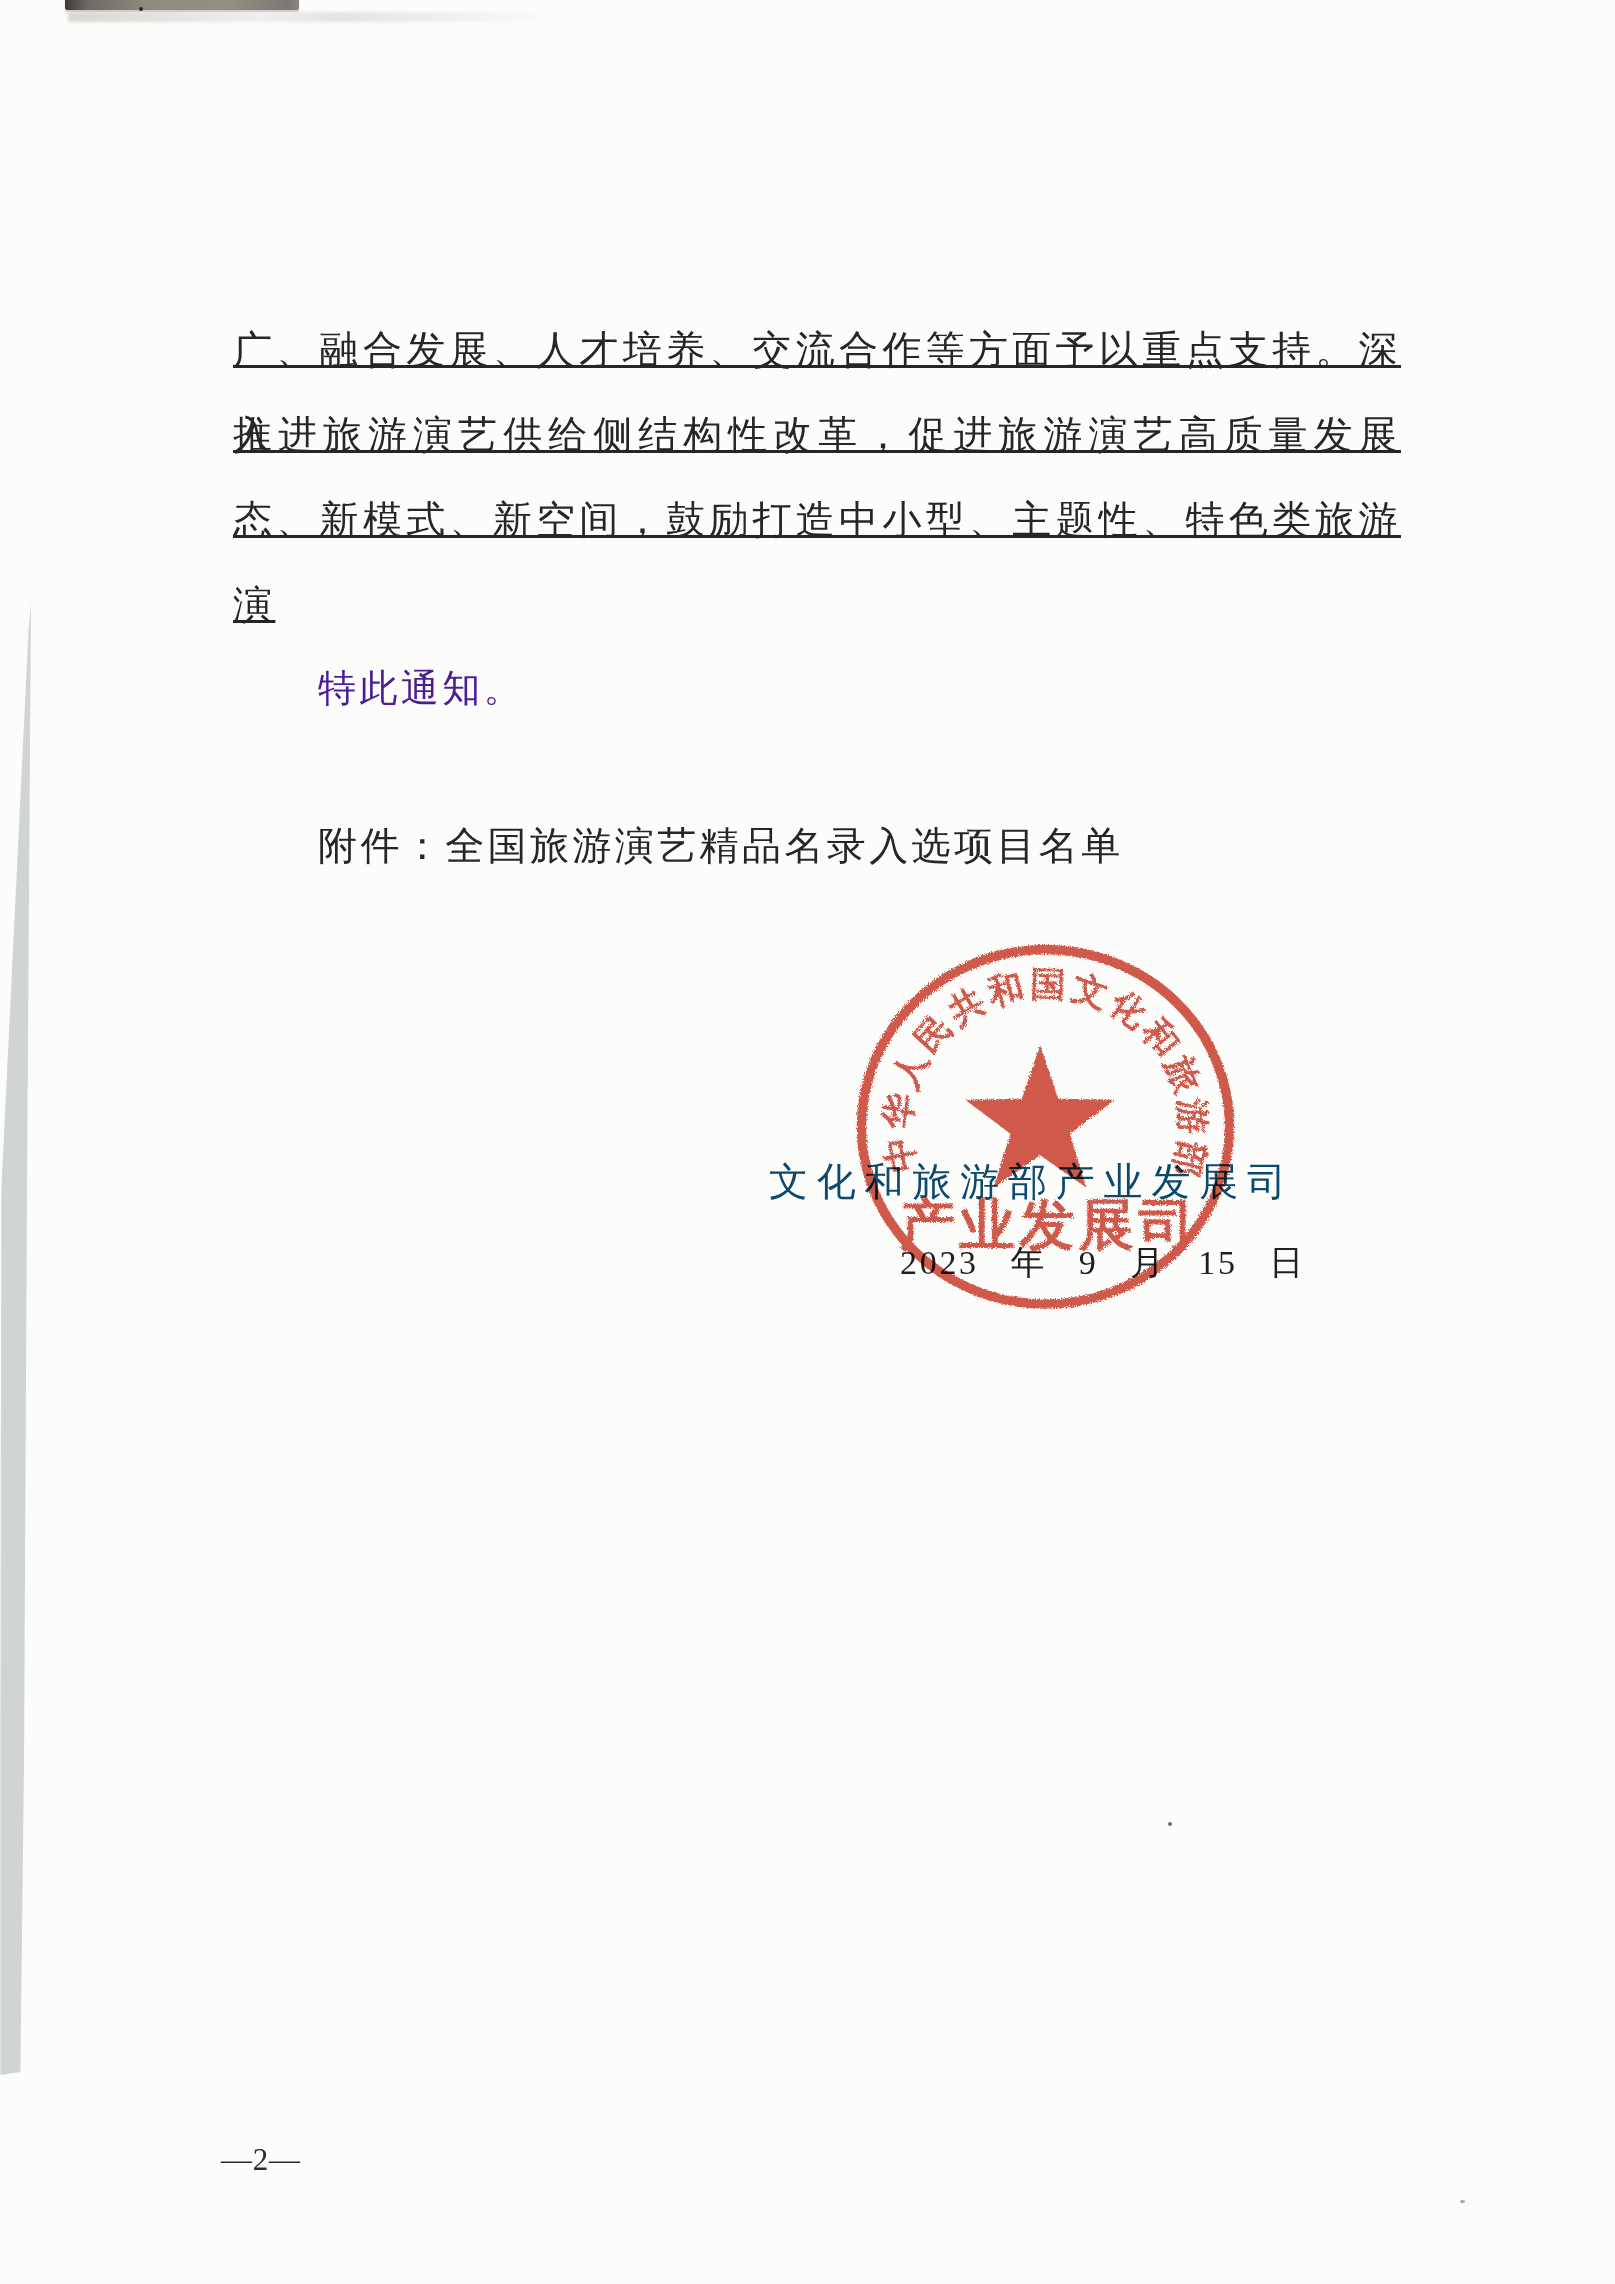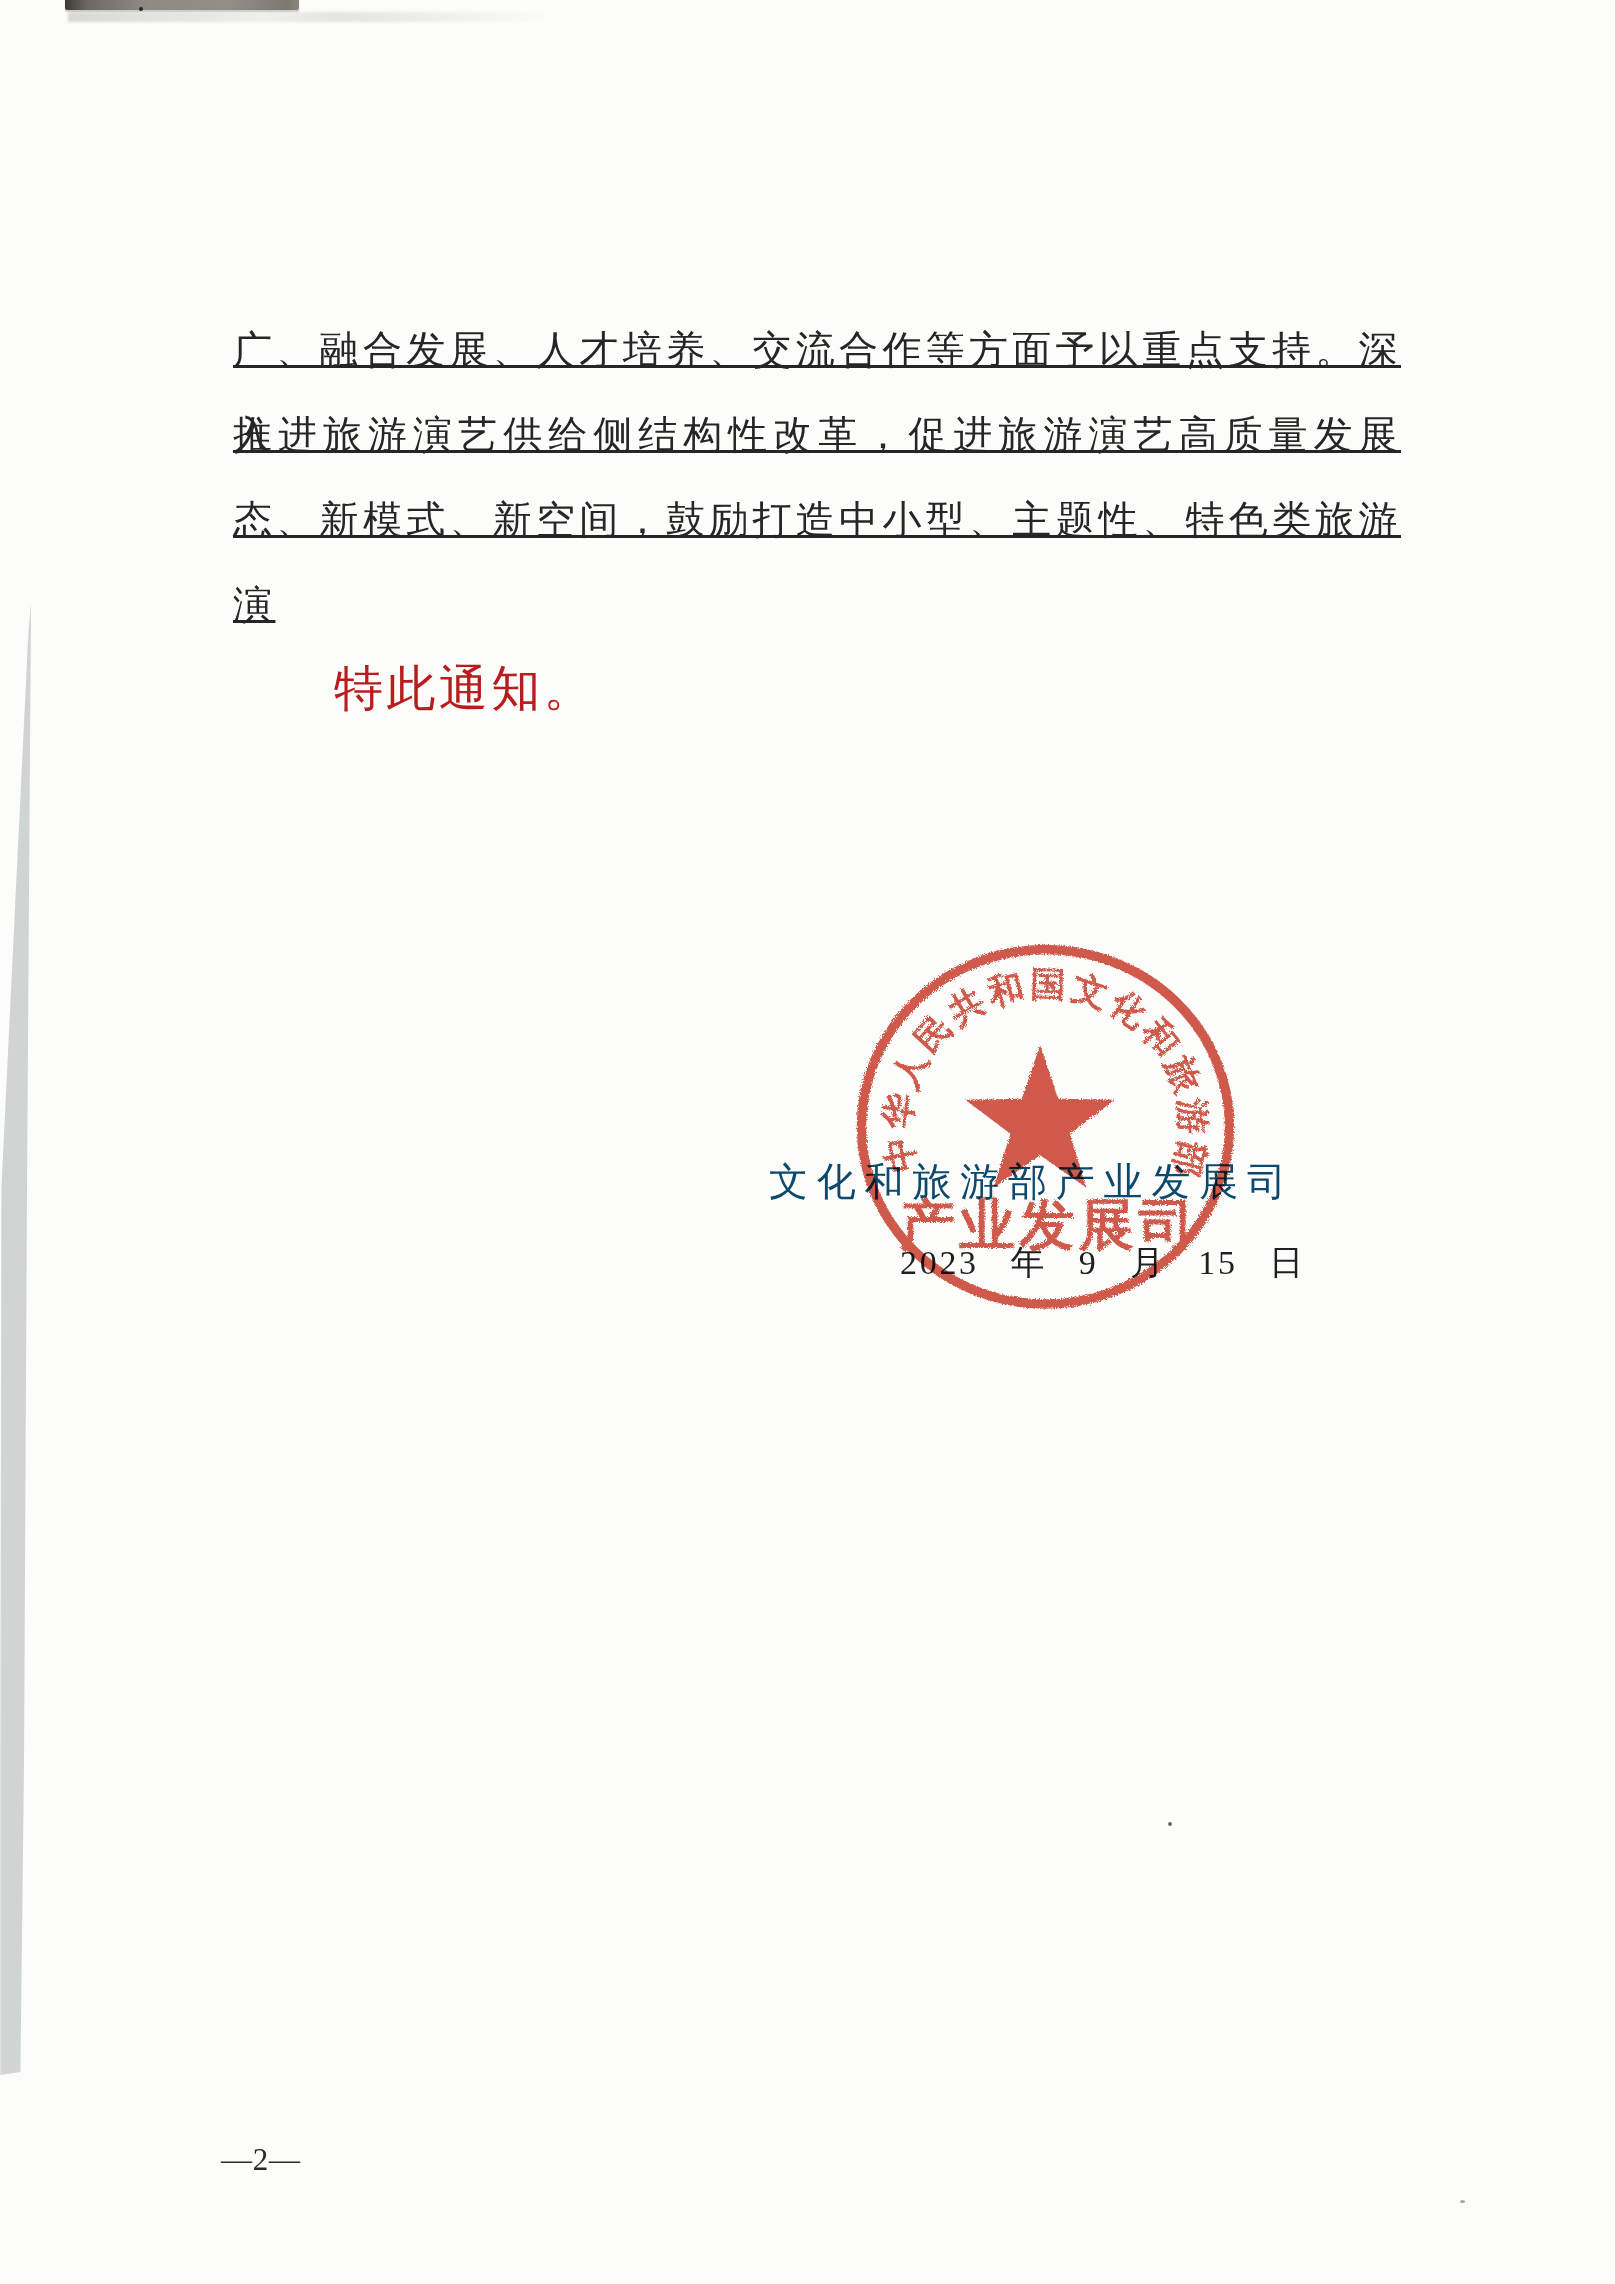--- a/index.html
+++ b/index.html
@@ -27,21 +27,21 @@
   .body-text {
     position:absolute; left:233px; top:307px; width:1168px;
     font-size:39px; line-height:85px; color:#262626;
     letter-spacing:3.4px;
     white-space:nowrap;
   }
   .body-text .line { height:85px;text-decoration:underline; }
   .just { text-align:justify; text-align-last:justify; white-space:normal; }
   .closing {
     position:absolute; left:318px; top:646px;
-    font-size:49px; line-height:85px; color:#b91c1c; letter-spacing:3.4px;margin-left:16px;
+    font-size:38px; line-height:85px; color:#4c1d95; letter-spacing:3.4px;
   }
   .attachment {
     position:absolute; left:318px; top:803px;
     font-size:39px; line-height:85px; color:#262626; letter-spacing:3.4px;
   }
   .signature {
     position:absolute; left:769px; top:1158px; width:536px;
     font-size:39px; line-height:48px; color:#0c4a6e;
     letter-spacing:8.8px; white-space:nowrap;
     mix-blend-mode:multiply; z-index:3;
@@ -80,20 +80,21 @@
   <div class="edge-shadow"></div>
 
   <div class="body-text">
     <div class="line just">广、融合发展、人才培养、交流合作等方面予以重点支持。深入</div>
     <div class="line just">推进旅游演艺供给侧结构性改革，促进旅游演艺高质量发展</div>
     <div class="line just">态、新模式、新空间，鼓励打造中小型、主题性、特色类旅游演</div>
   </div>
 
   <div class="closing">特此通知。</div>
 
+  <div class="attachment">附件：全国旅游演艺精品名录入选项目名单</div>
 
   <svg class="seal" viewBox="0 0 564 546" xmlns="http://www.w3.org/2000/svg">
     <defs>
       <filter id="rough" x="-10%" y="-10%" width="120%" height="120%">
         <feTurbulence type="fractalNoise" baseFrequency="0.55" numOctaves="2" result="n"></feTurbulence>
         <feDisplacementMap in="SourceGraphic" in2="n" scale="7"></feDisplacementMap>
       </filter>
       <path id="ringPath" d="M 94 337.7 A 200 192 0 1 1 470 337.7" fill="none"></path>
     </defs>
     <g filter="url(#rough)" fill="#cc4330" stroke="none" opacity="0.93">

